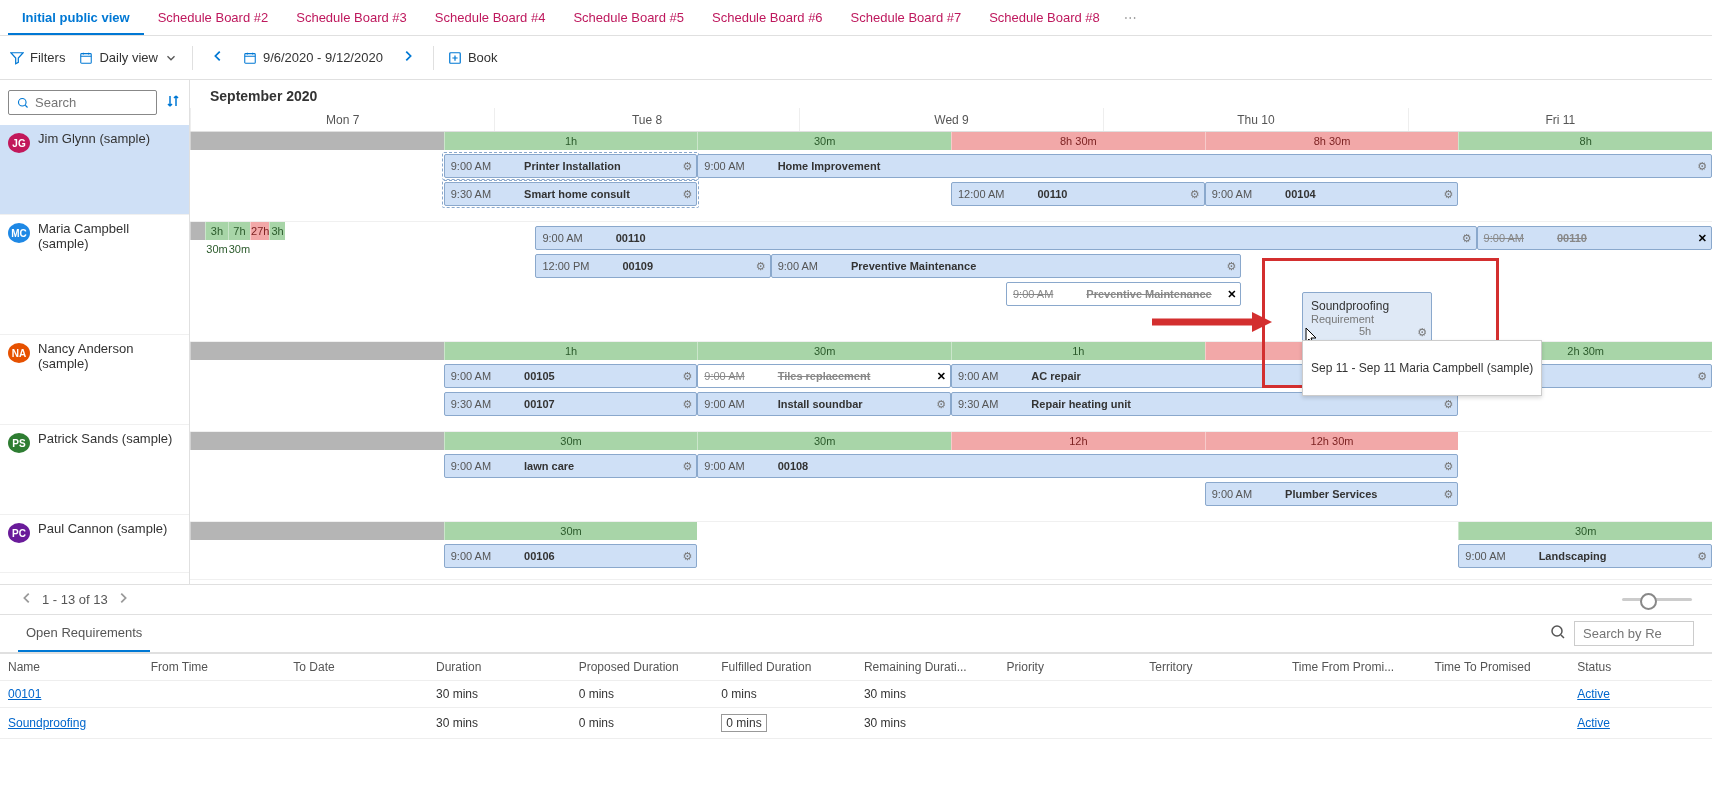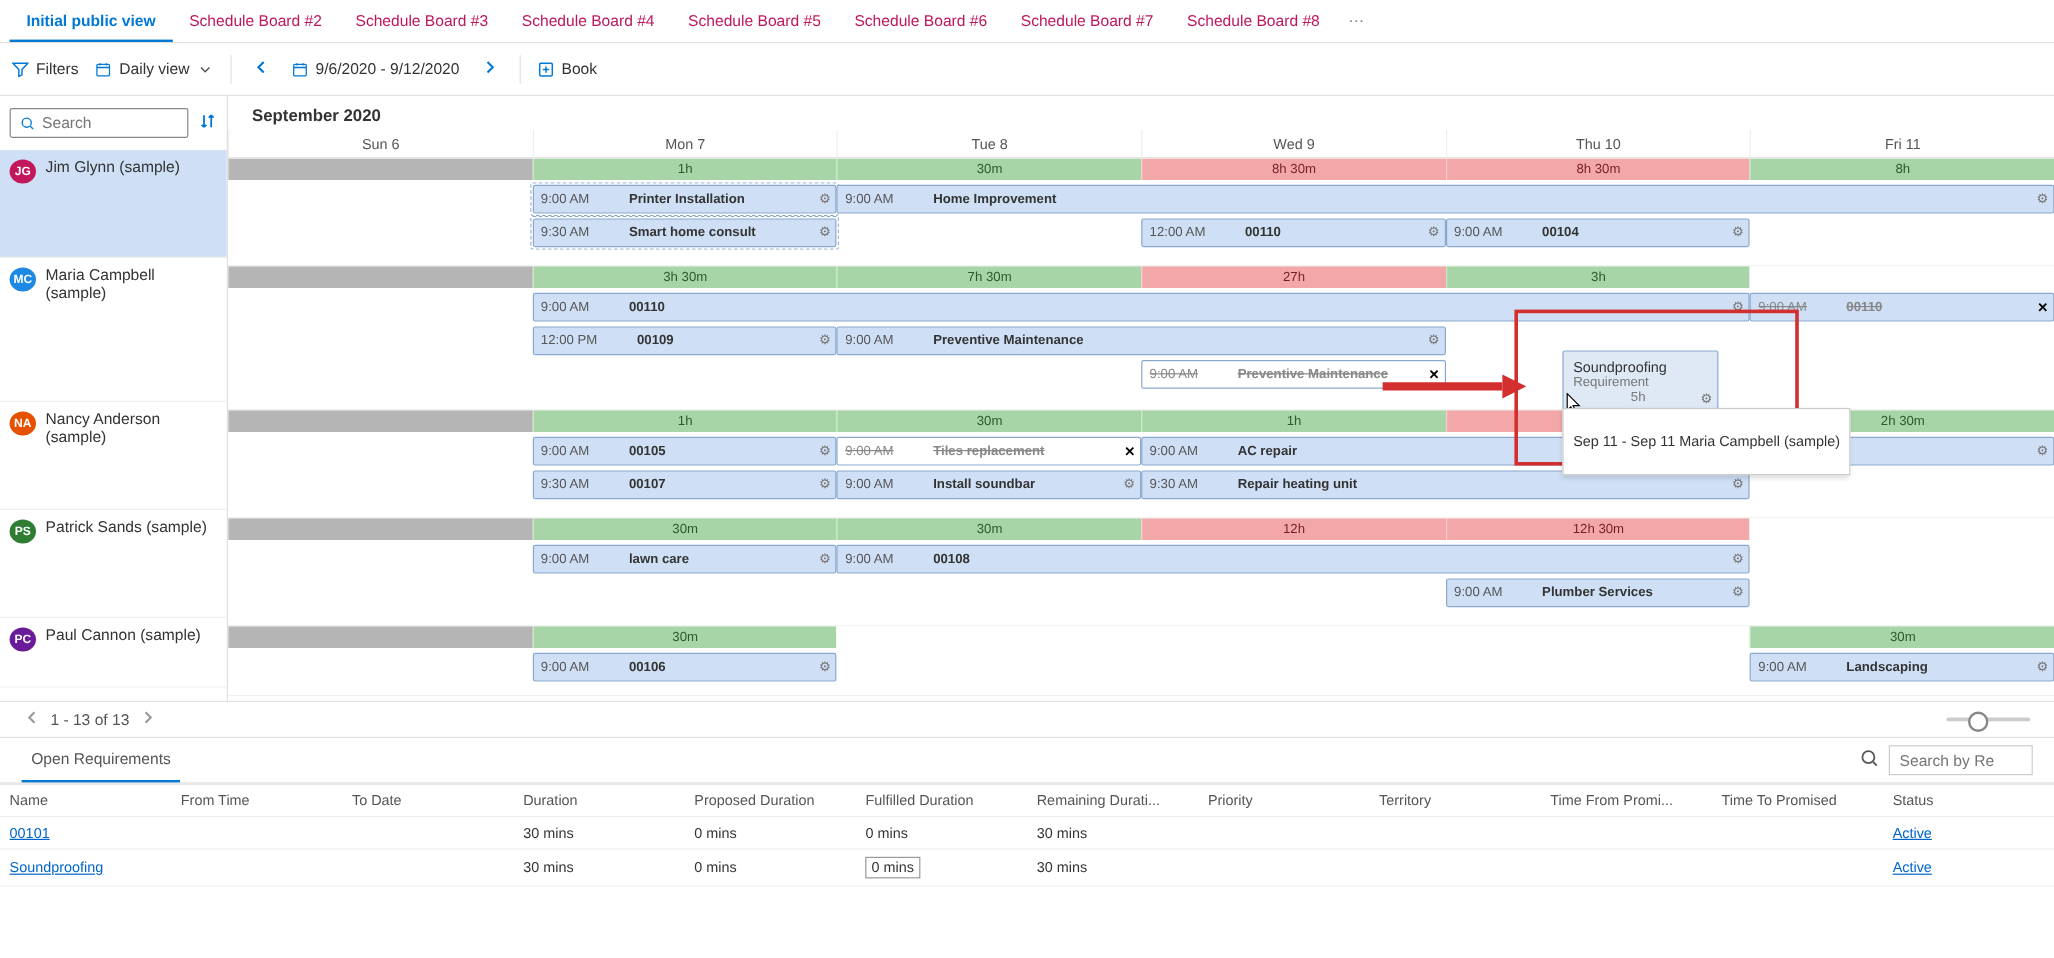--- a/index.html
+++ b/index.html
@@ -185,21 +185,20 @@
         <div class="resource short">
           <div class="avatar av-pc">PC</div>
           <div>Paul Cannon (sample)</div>
         </div>
       </div>
   </div>
 
   <div class="timeline">
     <div class="tl-title">September 2020</div>
     <div class="tl-header" id="tl-header">
-        <div class="day-col">Sun 6</div>
         <div class="day-col">Mon 7</div>
         <div class="day-col">Tue 8</div>
         <div class="day-col">Wed 9</div>
         <div class="day-col">Thu 10</div>
         <div class="day-col">Fri 11</div>
       </div>
     <div class="tl-body" id="tl-body">
         <div class="tl-row " style="flex-direction: column;">
           <div class="summary-bar">
             <div class="summary-cell s-gray"></div>
@@ -232,21 +231,21 @@
               <span class="label">00110</span>
               <span class="cog">⚙</span>
             </div>
             <div class="event" style="top: 32px; left: 66.67%; right: 16.67%;">
               <span class="time">9:00 AM</span>
               <span class="label">00104</span>
               <span class="cog">⚙</span>
             </div>
           </div>
         </div>
-        <div class="tl-row tall" style="flex-direction: column;">
+        <div class="tl-row tall" style="flex-direction: row;">
           <div class="summary-bar">
             <div class="summary-cell s-gray"></div>
             <div class="summary-cell s-green">3h 30m</div>
             <div class="summary-cell s-green">7h 30m</div>
             <div class="summary-cell s-red">27h</div>
             <div class="summary-cell s-green">3h</div>
             <div class="summary-cell s-none"></div>
           </div>
           <div class="events" style="position: relative; flex: 1 1 0%;">
             <div class="event" style="top: 4px; left: 16.67%; right: 16.67%;">

